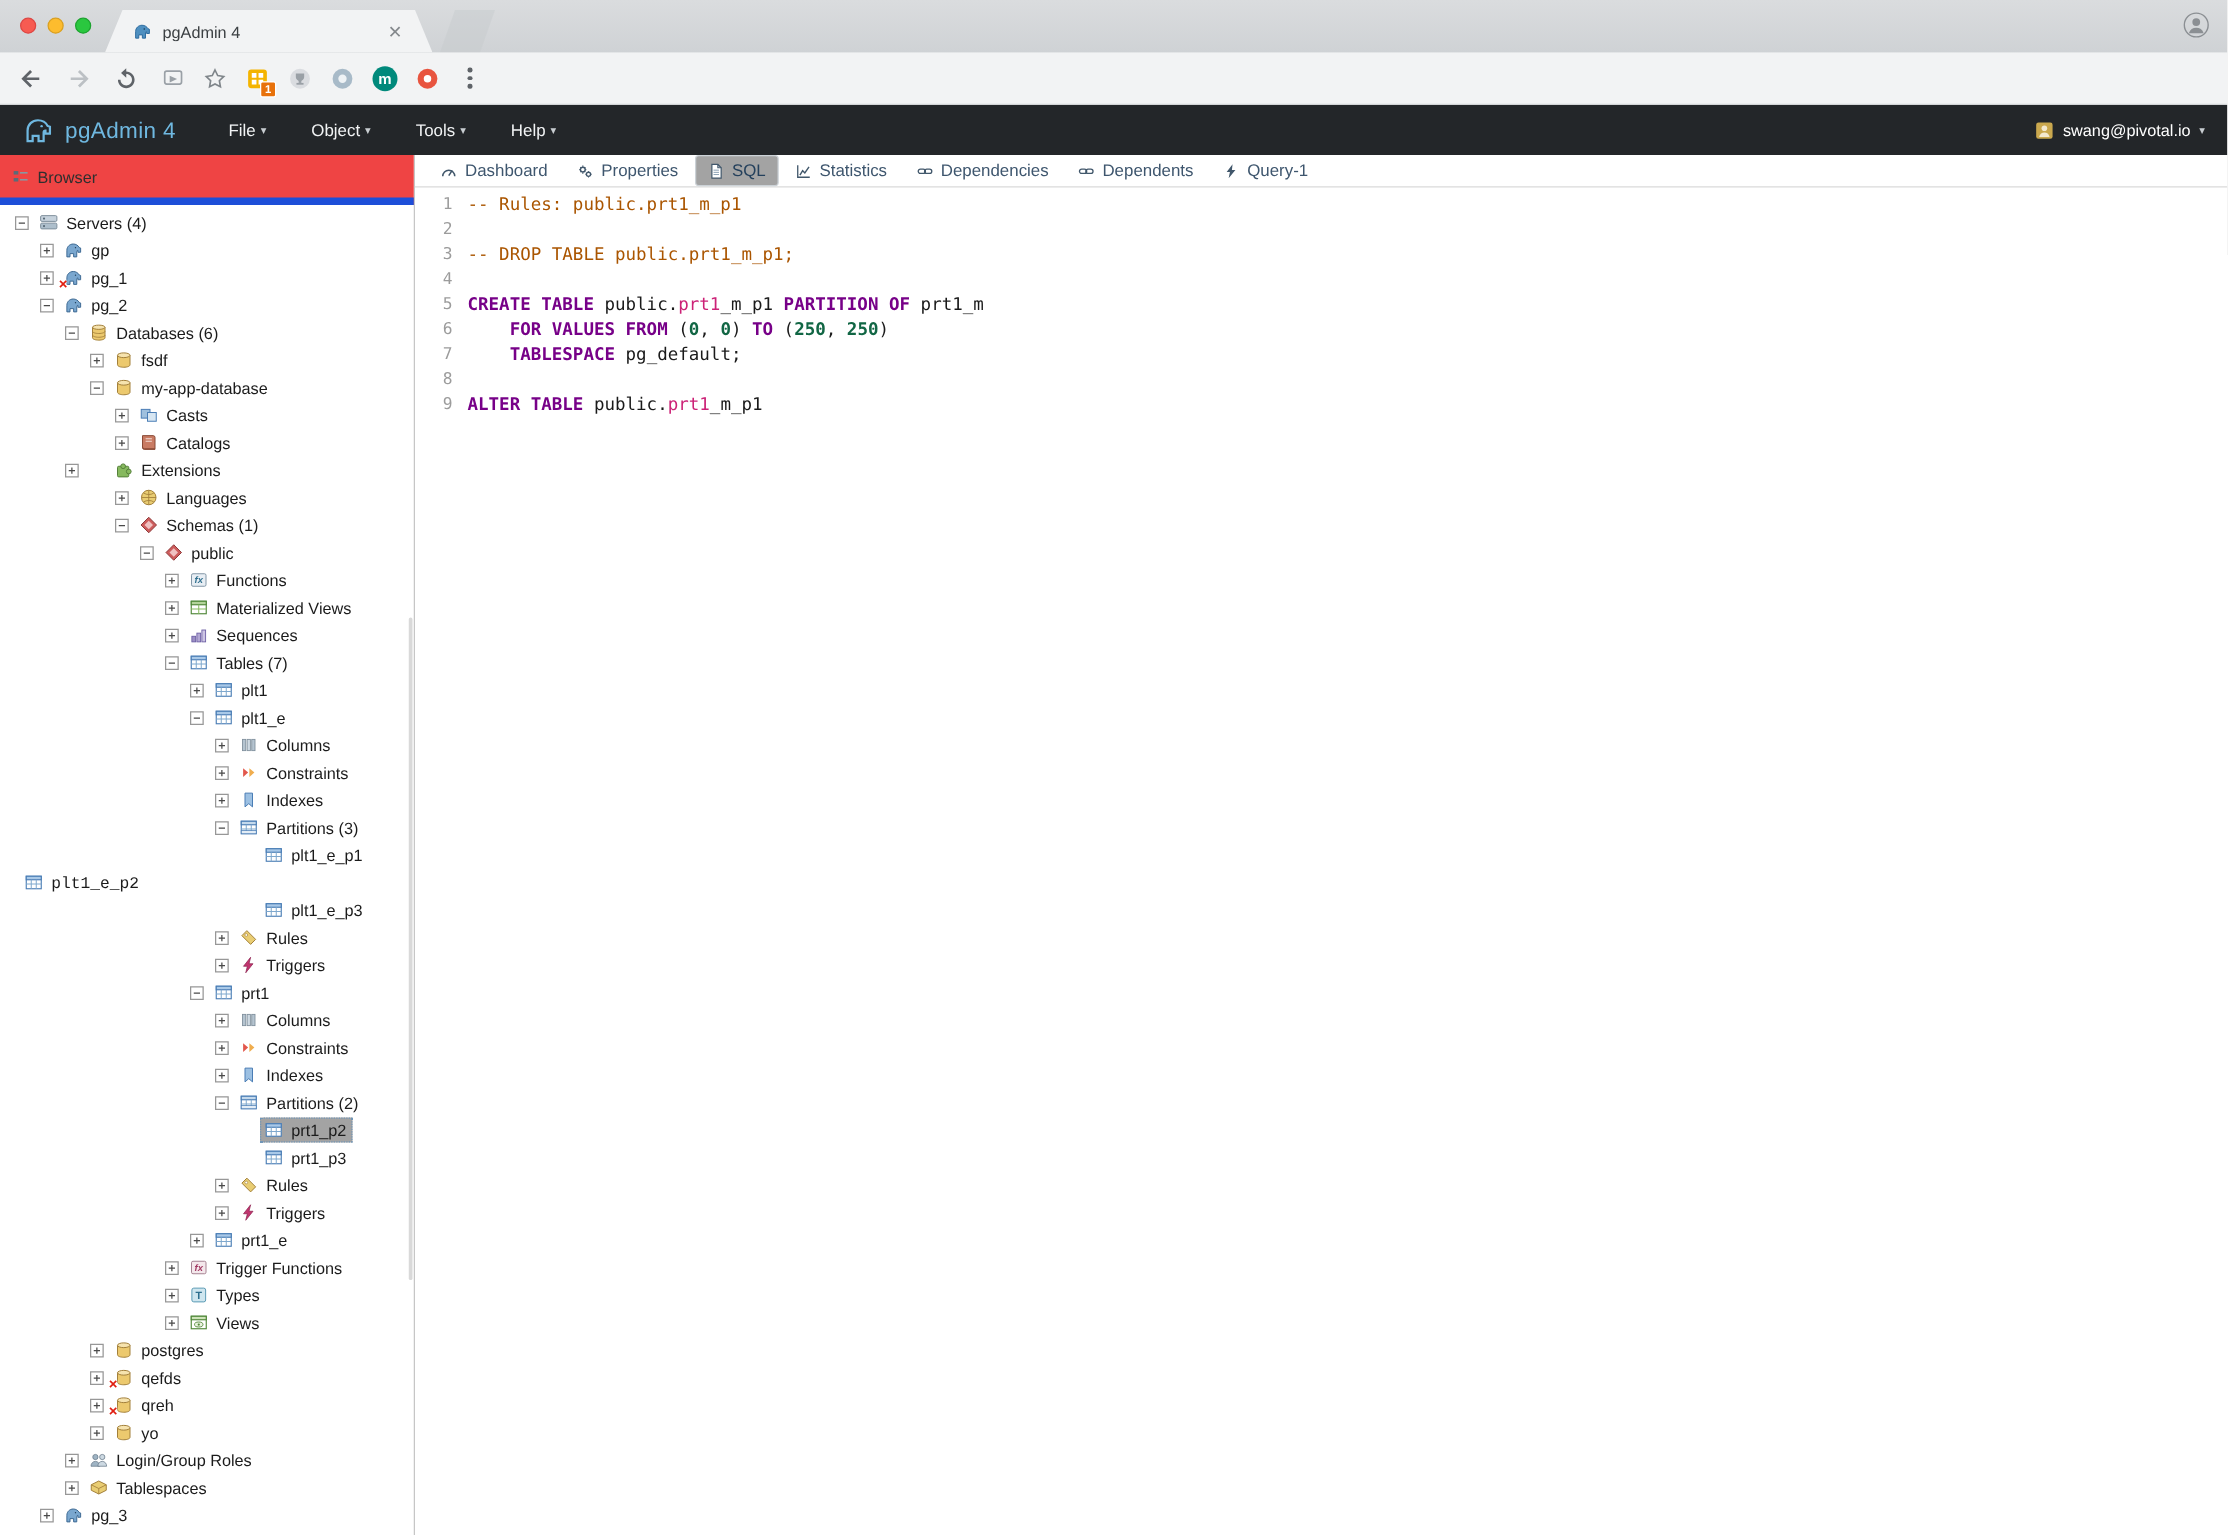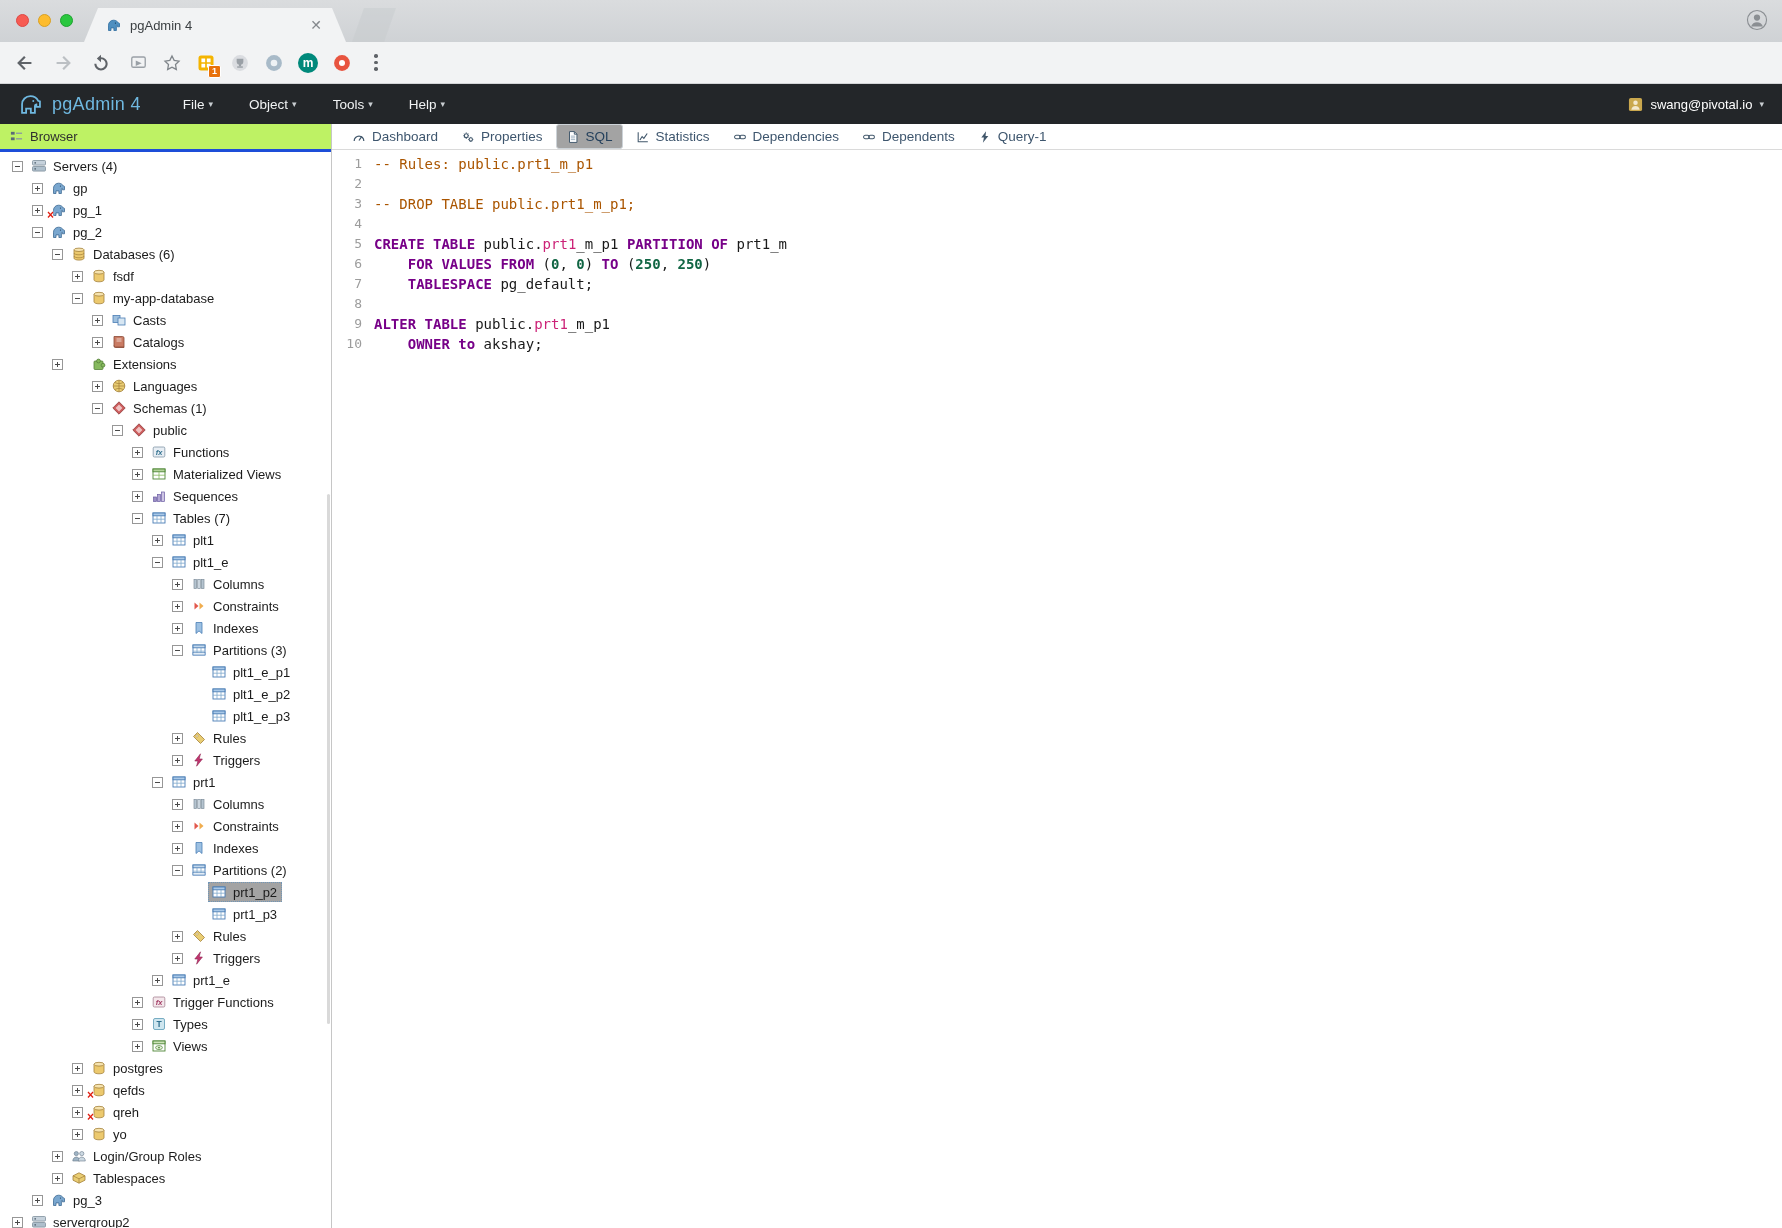--- a/index.html
+++ b/index.html
@@ -47,21 +47,21 @@
   .menu-item { display:flex; align-items:center; gap:4px; font-size:13.5px; color:#f1f3f4; cursor:default; }
   .caret { font-size:9px; color:#c8cdd1; }
   .user-menu { margin-left:auto; display:flex; align-items:center; gap:7px; font-size:13px; color:#fff; }
 
   
   .main { display:flex; height:1104px; }
 
   
   .sidebar { width:332px; min-width:332px; border-right:1px solid #c6c6c6; background:#fff;
              display:flex; flex-direction:column; position:relative; }
-  .sidebar-header { height:28px; background:#bef264; border-bottom:3px solid #1d4ed8;
+  .sidebar-header { height:40px; background:#ef4444; border-bottom:6px solid #1d4ed8;
                     display:flex; align-items:center; gap:7px; padding:0 10px; font-size:13px; color:#2f2f2f; }
   .tree { flex:1; overflow:hidden; padding-top:3px; }
   .tree-row { height:22px; display:flex; align-items:center; font-size:13px; color:#1b1b1b; white-space:nowrap; }
   .expander { flex:none; width:11px; height:11px; border:1px solid #979797; background:#fff;
               position:relative; margin-right:5px; }
   .expander::before { content:""; position:absolute; left:2px; right:2px; top:50%; height:1px; margin-top:-.5px; background:#4a4a4a; }
   .expander.plus::after { content:""; position:absolute; top:2px; bottom:2px; left:50%; width:1px; margin-left:-.5px; background:#4a4a4a; }
   .expander.none { border:none; background:transparent; }
   .expander.none::before { display:none; }
   .row-inner { display:flex; align-items:center; padding:1px 4px 1px 2px; border:1px solid transparent; }
@@ -543,21 +543,21 @@
               <span class="tree-icon">
                 <svg viewBox="0 0 16 16">
                   <rect x="2" y="3" width="12" height="10" fill="#ffffff" stroke="#4a7db5" stroke-width="0.9"></rect>
                   <rect x="2" y="3" width="12" height="2.8" fill="#a9c9e8" stroke="#4a7db5" stroke-width="0.9"></rect>
                   <path d="M2 9.2 h12 M6 5.8 v7.2 M10 5.8 v7.2" stroke="#7fa8cd" stroke-width="0.8" fill="none"></path>
                 </svg>
               </span>
               <span class="tree-label">plt1_e_p1</span>
             </span>
           </div>
-          <div class="tree-row" style="padding-left: 192px;">
+          <div class="tree-row" style=" font-family: Liberation Mono, monospace;">
             <span class="expander none"></span>
             <span class="row-inner">
               <span class="tree-icon">
                 <svg viewBox="0 0 16 16">
                   <rect x="2" y="3" width="12" height="10" fill="#ffffff" stroke="#4a7db5" stroke-width="0.9"></rect>
                   <rect x="2" y="3" width="12" height="2.8" fill="#a9c9e8" stroke="#4a7db5" stroke-width="0.9"></rect>
                   <path d="M2 9.2 h12 M6 5.8 v7.2 M10 5.8 v7.2" stroke="#7fa8cd" stroke-width="0.8" fill="none"></path>
                 </svg>
               </span>
               <span class="tree-label">plt1_e_p2</span>
@@ -966,21 +966,17 @@
             <span class="code"><span class="tok-plain">    </span><span class="tok-keyword">TABLESPACE</span><span class="tok-plain"> pg_default;</span></span>
           </div>
           <div class="cm-line">
             <span class="gut">8</span>
             <span class="code">&nbsp;</span>
           </div>
           <div class="cm-line">
             <span class="gut">9</span>
             <span class="code"><span class="tok-keyword">ALTER TABLE</span><span class="tok-plain"> public.</span><span class="tok-name">prt1</span><span class="tok-plain">_m_p1</span></span>
           </div>
-          <div class="cm-line">
-            <span class="gut">10</span>
-            <span class="code"><span class="tok-plain">    </span><span class="tok-keyword">OWNER to</span><span class="tok-plain"> akshay;</span></span>
-          </div>
         </div>
     </div>
   </div>
 
 </div>
 
 </body></html>

